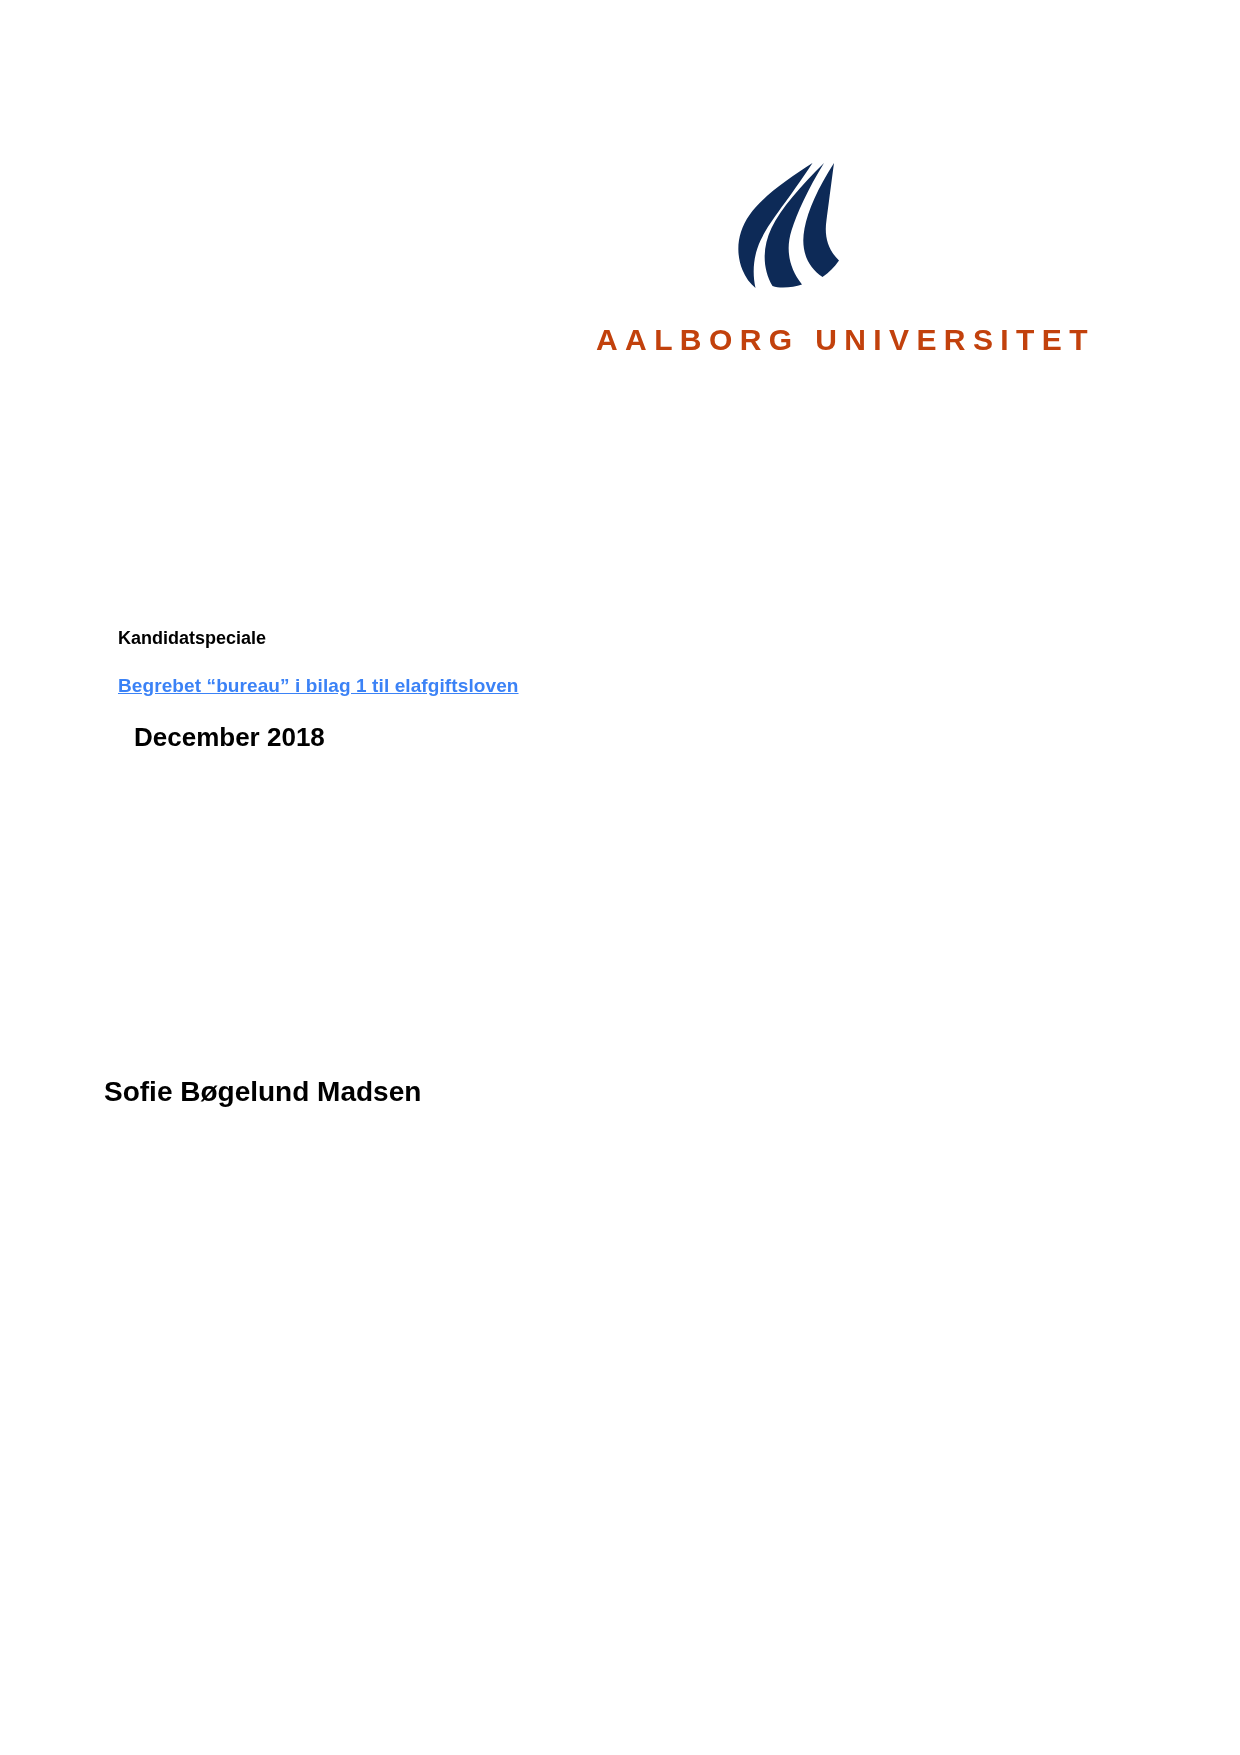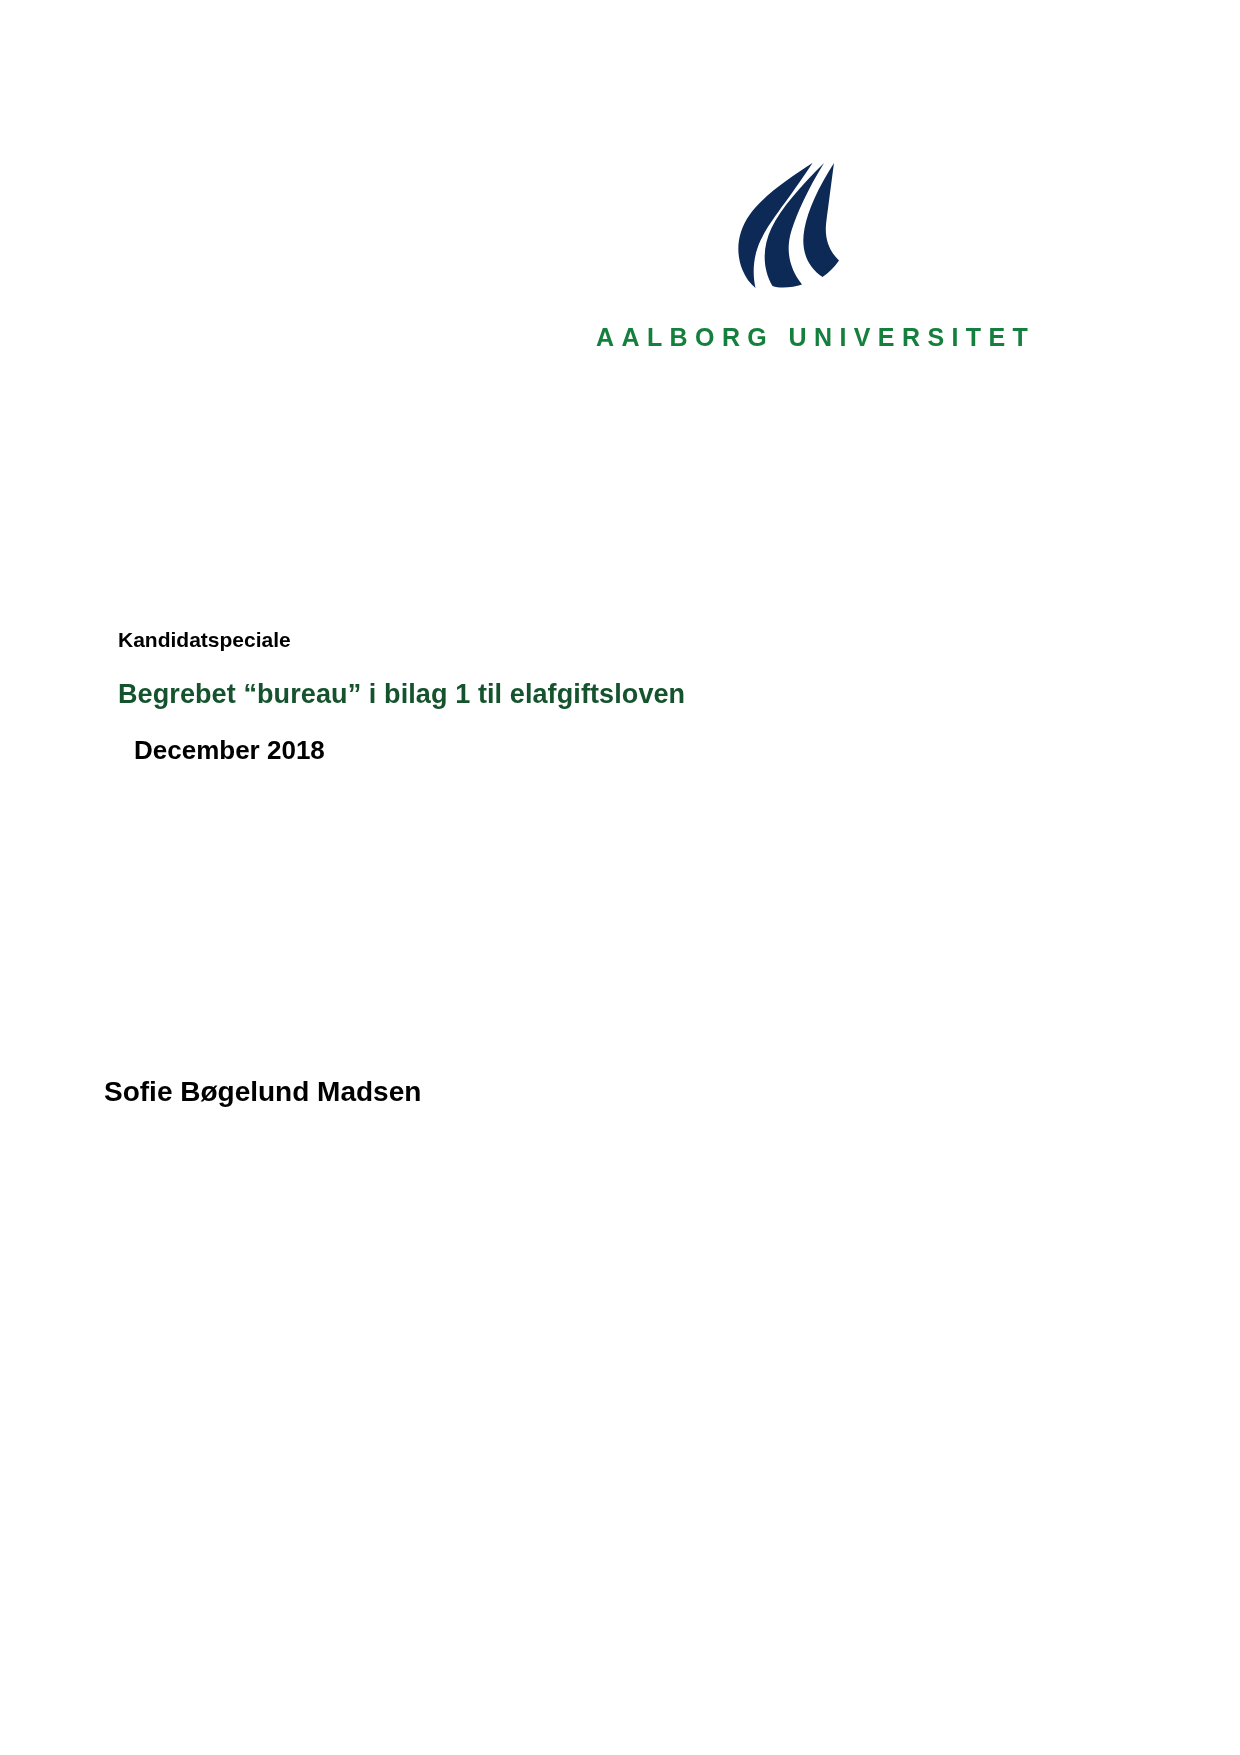--- a/index.html
+++ b/index.html
@@ -45,53 +45,54 @@
   }
 
   .wordmark {
     position: absolute;
     left: 0px;
     top: 165px;
     width: 380px;
     text-align: right;
     font-family: "Liberation Sans", sans-serif;
     font-weight: 700;
-    font-size: 25px;
+    font-size: 30px;
     letter-spacing: 7.4px;
-    color: #15803d;
+    color: #c2410c;
     white-space: nowrap;
     line-height: 1;
   }
 
   
   .text-block {
     position: absolute;
     left: 118px;
     top: 628px;
     width: 1000px;
   }
 
   .line {
     font-family: "Liberation Sans", sans-serif;
     font-weight: 700;
     line-height: 1.12;
     white-space: nowrap;
   }
 
   .line-subtitle {
-    font-size: 21px;
+    font-size: 18px;
     color: #000000;
     margin: 0 0 27px 0;
   }
 
   .line-title {
-    font-size: 27px;
-    color: #14532d;
+    font-size: 19px;
+    color: #3b82f6;
     margin: 0 0 27px 0;
     letter-spacing: 0.1px;
+    text-decoration: underline;
   }
 
   .line-date {
     font-size: 26px;
     color: #000000;
     margin: 16px;
   }
 
   .author {
     position: absolute;

